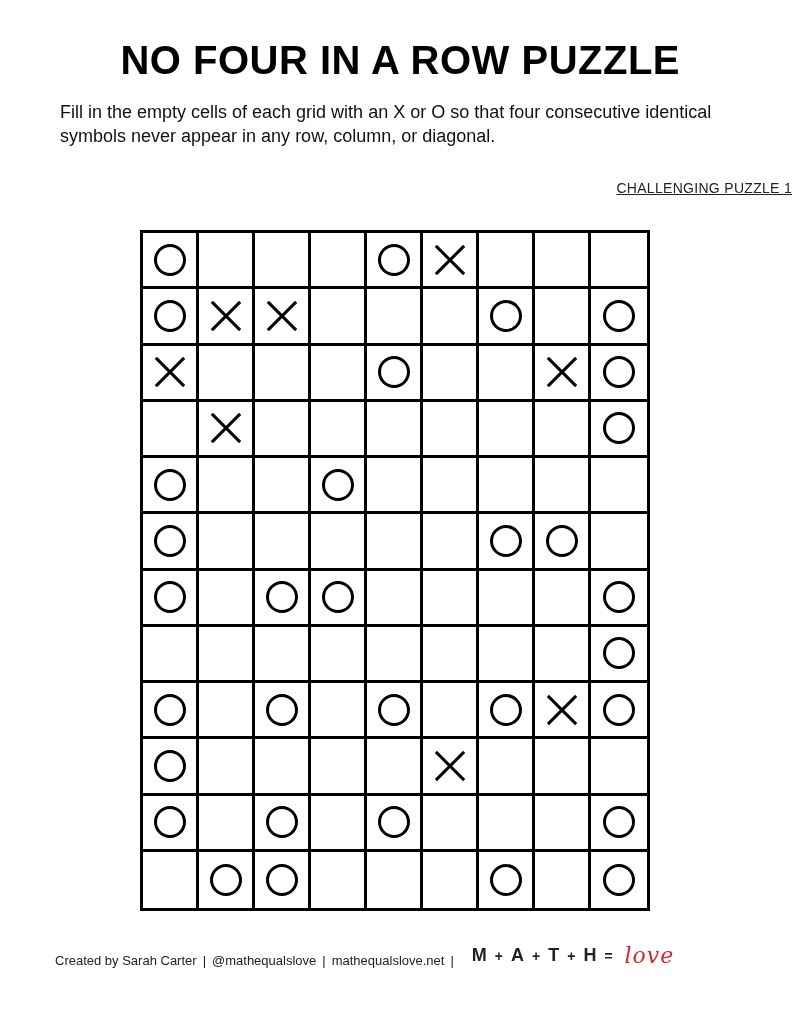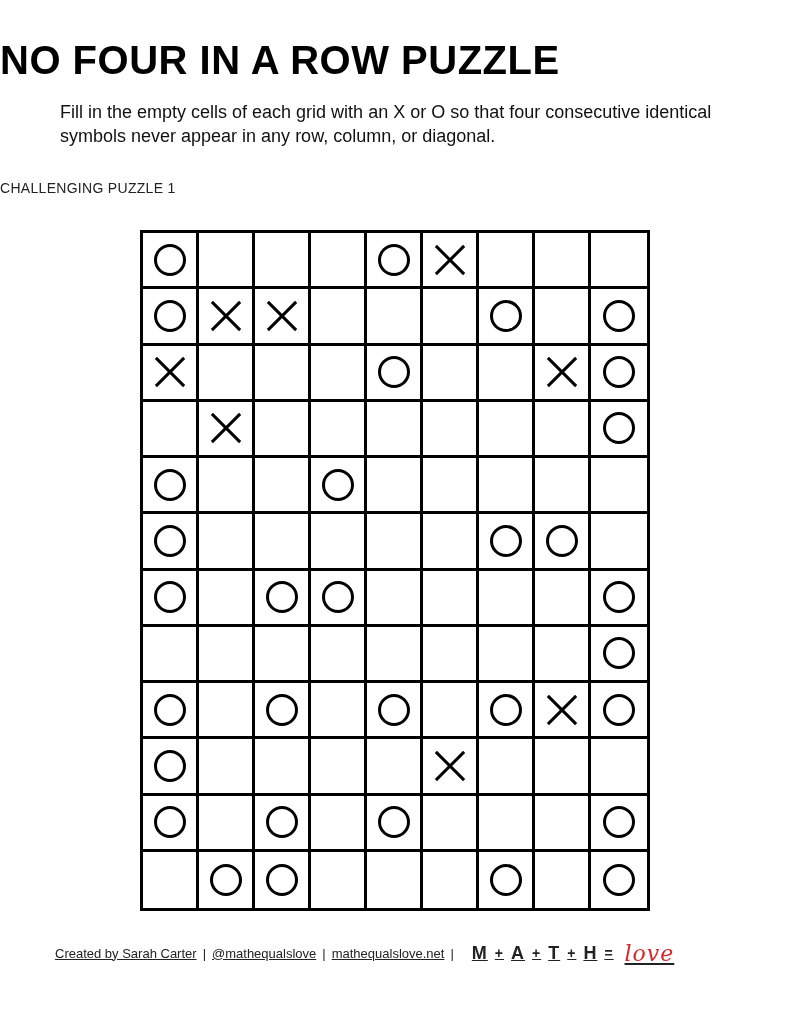--- a/index.html
+++ b/index.html
@@ -1,31 +1,31 @@
 <!DOCTYPE html>
 <html><head>
 <meta charset="utf-8">
 <style>
   html, body { margin:0; padding:0; background:#ffffff; }
   body { width:792px; height:1024px; position:relative; overflow:hidden; font-family:"Liberation Sans", sans-serif; color:#000; }
-  .title { position:absolute; left:0; top:38px; width:680px; text-align:left; font-size:40px; font-weight:bold; letter-spacing:0.5px; }
+  .title { position:absolute; left:0; top:38px; width:680px; text-align:right; font-size:40px; font-weight:bold; letter-spacing:0.5px; }
   .instructions { position:absolute; left:60px; top:100px; width:672px; font-size:18px; line-height:24px; color:#111; }
-  .subtitle { position:absolute; left:0; top:180px; width:792px; text-align:left; font-size:14px; color:#222; letter-spacing:0.3px; }
+  .subtitle { position:absolute; left:0; top:180px; width:792px; text-align:right; font-size:14px; color:#222; letter-spacing:0.3px;text-decoration:underline; }
   .grid { position:absolute; left:140px; top:230px; width:510px; height:681px; display:grid;
           grid-template-columns:repeat(9, 1fr); grid-template-rows:repeat(12, 1fr);
           border:3px solid #000; box-sizing:border-box; }
   .cell { border-right:3px solid #000; border-bottom:3px solid #000; box-sizing:border-box; display:flex; align-items:center; justify-content:center; position:relative; }
   .cell.lastcol { border-right:none; }
   .cell.lastrow { border-bottom:none; }
   .sym-o { width:32px; height:32px; border:3px solid #000; border-radius:50%; box-sizing:border-box; }
   .sym-x { width:30px; height:30px; position:relative; }
   .sym-x::before, .sym-x::after { content:""; position:absolute; left:50%; top:50%; width:40px; height:3px; background:#000; }
   .sym-x::before { transform:translate(-50%,-50%) rotate(45deg); }
   .sym-x::after { transform:translate(-50%,-50%) rotate(-45deg); }
-  .footer { position:absolute; left:55px; top:938px; width:700px; height:30px; display:flex; align-items:center; font-size:13px; color:#222;text-decoration:underline; }
+  .footer { position:absolute; left:55px; top:938px; width:700px; height:30px; display:flex; align-items:flex-end; font-size:13px; color:#222; }
   .footer .sep { margin:0 6px; }
   .logo { display:flex; align-items:center; margin-left:12px; font-weight:bold; font-size:18px; letter-spacing:1px; }
   .logo .plus { font-size:14px; margin:0 7px; }
   .logo .love { font-family:"DejaVu Serif", serif; font-style:italic; font-weight:normal; color:#d9262c; font-size:22px; margin-left:4px; }
 </style>
 </head>
 <body>
 
 <div class="title">NO FOUR IN A ROW PUZZLE</div>
 <div class="instructions">Fill in the empty cells of each grid with an X or O so that four consecutive identical symbols never appear in any row, column, or diagonal.</div>

